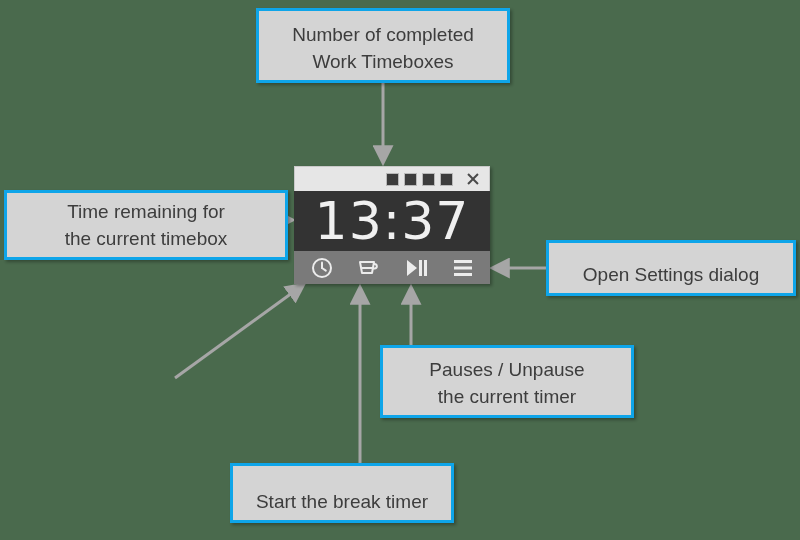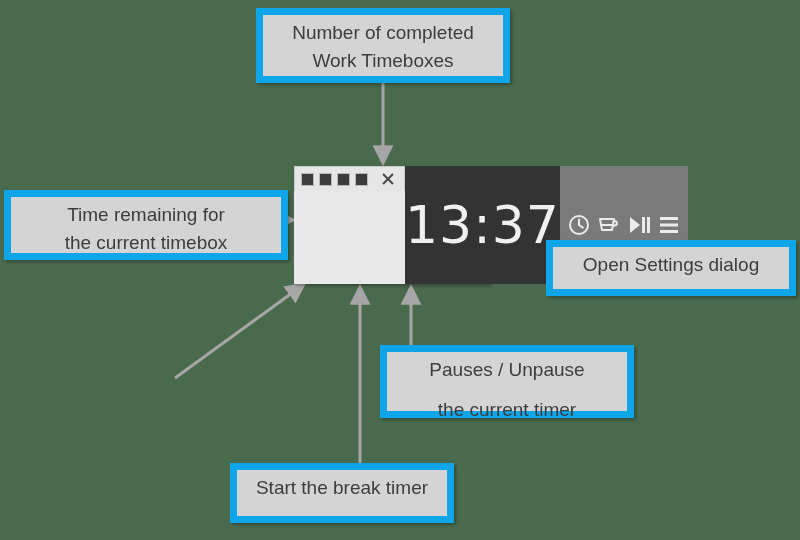--- a/index.html
+++ b/index.html
@@ -18,58 +18,58 @@
     position: absolute;
     left: 0; top: 0;
     width: 800px;
     height: 540px;
   }
 
   
   .callout {
     position: absolute;
     background: #d4d4d4;
-    border: 7px solid #0ea5e9;
+    border: 3px solid #0ea5e9;
     box-shadow: 2px 2px 3px rgba(0,0,0,0.30);
     box-sizing: border-box;
     display: flex;
     flex-direction: column;
     align-items: center;
-    justify-content: space-between;
+    justify-content: flex-end;
     color: #3d3d3d;
     font-size: 19px;
     line-height: 1.45;
     text-align: center;
     padding: 4px 10px;
   }
   .callout .line { display: block; white-space: nowrap; }
 
   #callout-timeboxes { left: 256px; top: 8px;   width: 254px; height: 75px; }
   #callout-remaining { left: 4px;   top: 190px; width: 284px; height: 70px; }
   #callout-settings  { left: 546px; top: 240px; width: 250px; height: 56px; }
-  #callout-pause     { left: 380px; top: 345px; width: 254px; height: 73px; gap: 12px; }
+  #callout-pause     { left: 380px; top: 345px; width: 254px; height: 73px; }
   #callout-work      { left: 4px;   top: 378px; width: 254px; height: 53px; }
   #callout-break     { left: 230px; top: 463px; width: 224px; height: 60px; }
 
   
   .conn { position: absolute; }
   .conn svg { display: block; overflow: visible; }
 
   
   #timer-widget {
     position: absolute;
     left: 294px;
     top: 166px;
     width: 196px;
     height: 118px;
     box-sizing: border-box;
     box-shadow: 2px 2px 3px rgba(0,0,0,0.30);
     background: #e8e8e8;
     display: flex;
-    flex-direction: row;
+    flex-direction: column;
   }
   #title-bar {
     height: 25px;
     background: #e6e6e6;
     border: 1px solid #c9c9c9;
     border-bottom: none;
     box-sizing: border-box;
     display: flex;
     align-items: center;
     padding: 0 8px 0 6px;

